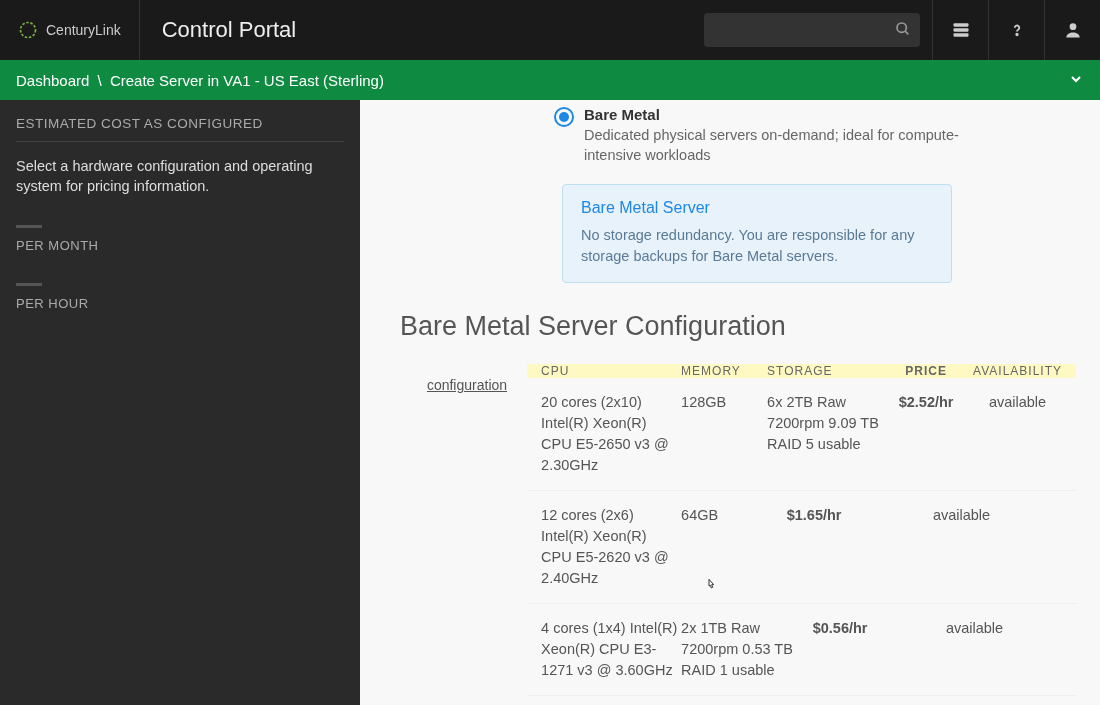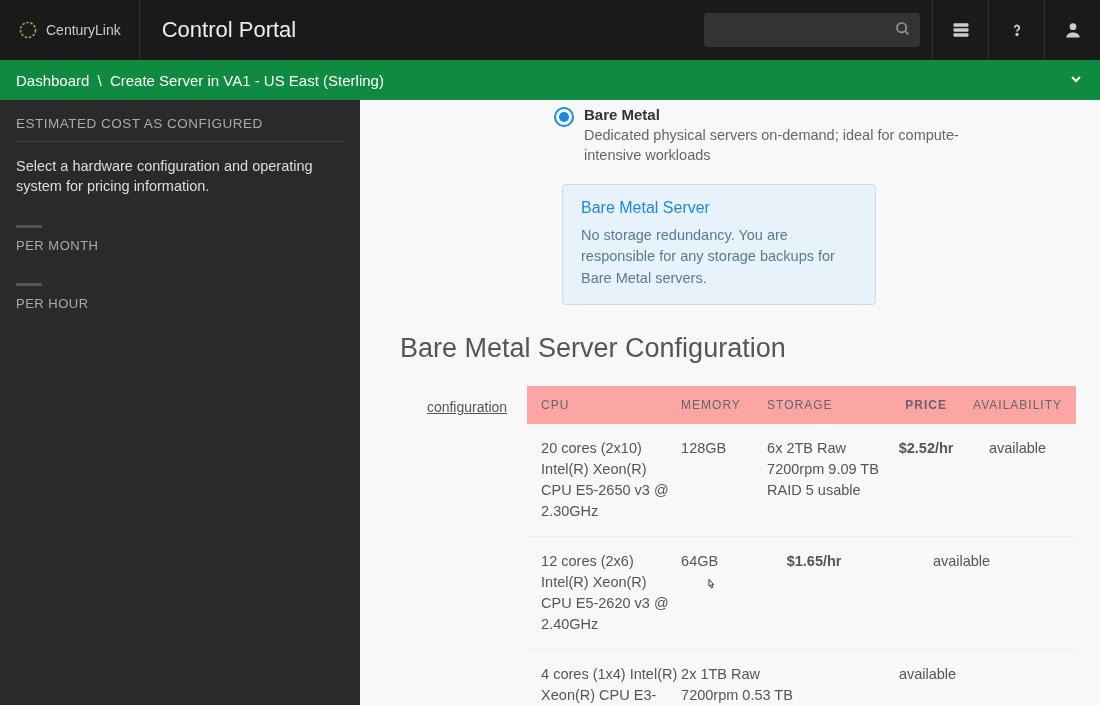--- a/index.html
+++ b/index.html
@@ -31,32 +31,32 @@
 .cost-label { color: #aaa; font-size: 13px; letter-spacing: 0.5px; margin-bottom: 30px; }
 
 .content { flex: 1; padding: 6px 24px 0 24px; overflow-y: auto; background: #f8f8f8; }
 .radio-row { display: flex; align-items: flex-start; margin-left: 170px; margin-bottom: 18px; }
 .radio-outer { width: 20px; height: 20px; border-radius: 50%; border: 2px solid #1e88e5; display: flex; align-items: center; justify-content: center; margin-right: 10px; margin-top: 1px; flex-shrink: 0; }
 .radio-inner { width: 10px; height: 10px; border-radius: 50%; background: #1e88e5; }
 .radio-body { }
 .radio-title { font-weight: 600; font-size: 15px; color: #333; margin-bottom: 2px; }
 .radio-desc { font-size: 14.5px; color: #666; line-height: 1.4; max-width: 390px; }
 
-.info-box { margin-left: 178px; background: #e7f2fa; border: 1px solid #bcdff1; border-radius: 4px; padding: 14px 18px; width: 314px; margin-bottom: 28px; }
+.info-box { margin-left: 178px; background: #e7f2fa; border: 1px solid #bcdff1; border-radius: 4px; padding: 14px 18px; width: 390px; margin-bottom: 28px; }
 .info-title { color: #1e88e5; font-size: 16px; margin-bottom: 8px; font-weight: 400; }
 .info-text { color: #5a7a95; font-size: 14.5px; line-height: 1.5; }
 
 .section-heading { font-size: 27px; font-weight: 300; color: #555; margin-bottom: 22px; margin-left: 16px; }
 
 .config-area { display: flex; }
 .config-label-col { width: 178px; text-align: right; padding-top: 12px; padding-right: 20px; }
 .config-label { font-size: 14px; color: #555; text-decoration: underline; }
 
 .config-table { flex: 1; }
-.table-header { display: flex; background: #fca5a5; padding: 12px 14px; }
+.table-header { display: flex; background: #fef9c3; padding: 0 14px; }
 .th { font-size: 12px; letter-spacing: 1px; color: #666; text-transform: uppercase; }
 .col-cpu { width: 140px; }
 .col-mem { width: 86px; }
 .col-storage { width: 112px; }
 .col-price { width: 94px; text-align: center; font-weight: bold; }
 .col-avail { flex: 1; text-align: center; }
 
 .table-row { display: flex; padding: 14px 14px; border-bottom: 1px solid #eee; font-size: 14.5px; color: #555; cursor: pointer; }
 .td { line-height: 1.45; }
 
@@ -169,20 +169,21 @@
         <div class="table-row">
           <div class="td col-cpu">12 cores (2x6) Intel(R) Xeon(R) CPU E5-2620 v3 @ 2.40GHz</div>
           <div class="td col-mem">64GB</div>
           <div class="td col-price">$1.65/hr</div>
           <div class="td col-avail">available</div>
         </div>
 
         <div class="table-row">
           <div class="td col-cpu">4 cores (1x4) Intel(R) Xeon(R) CPU E3-1271 v3 @ 3.60GHz</div>
           <div class="td col-storage">2x 1TB Raw 7200rpm 0.53 TB RAID 1 usable</div>
+          <div class="td col-price">$0.56/hr</div>
           <div class="td col-avail">available</div>
         </div>
 
       </div>
     </div>
   </div>
 </div>
 
 <div class="cursor-icon">
   <svg width="16" height="18" viewBox="0 0 24 26" fill="none" stroke="#333" stroke-width="1.5">

